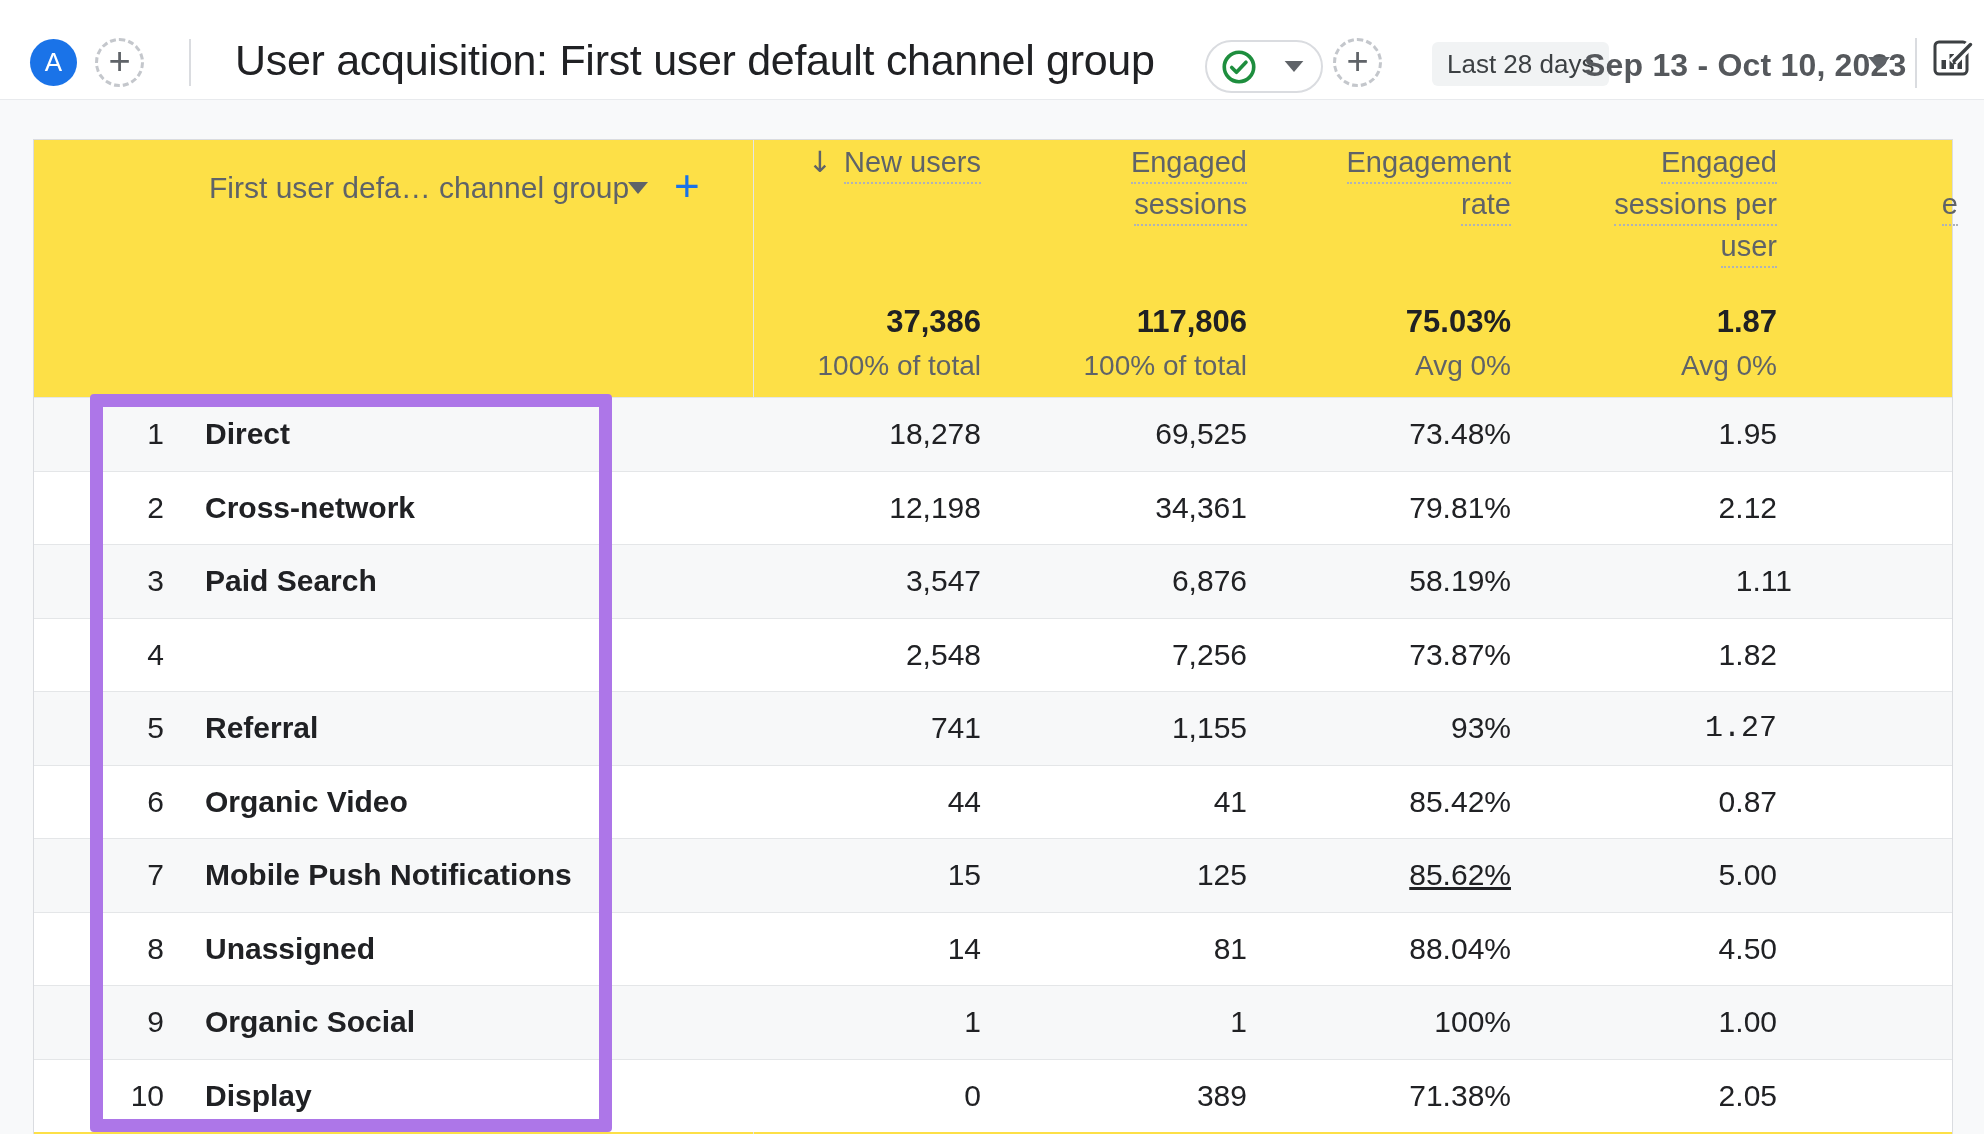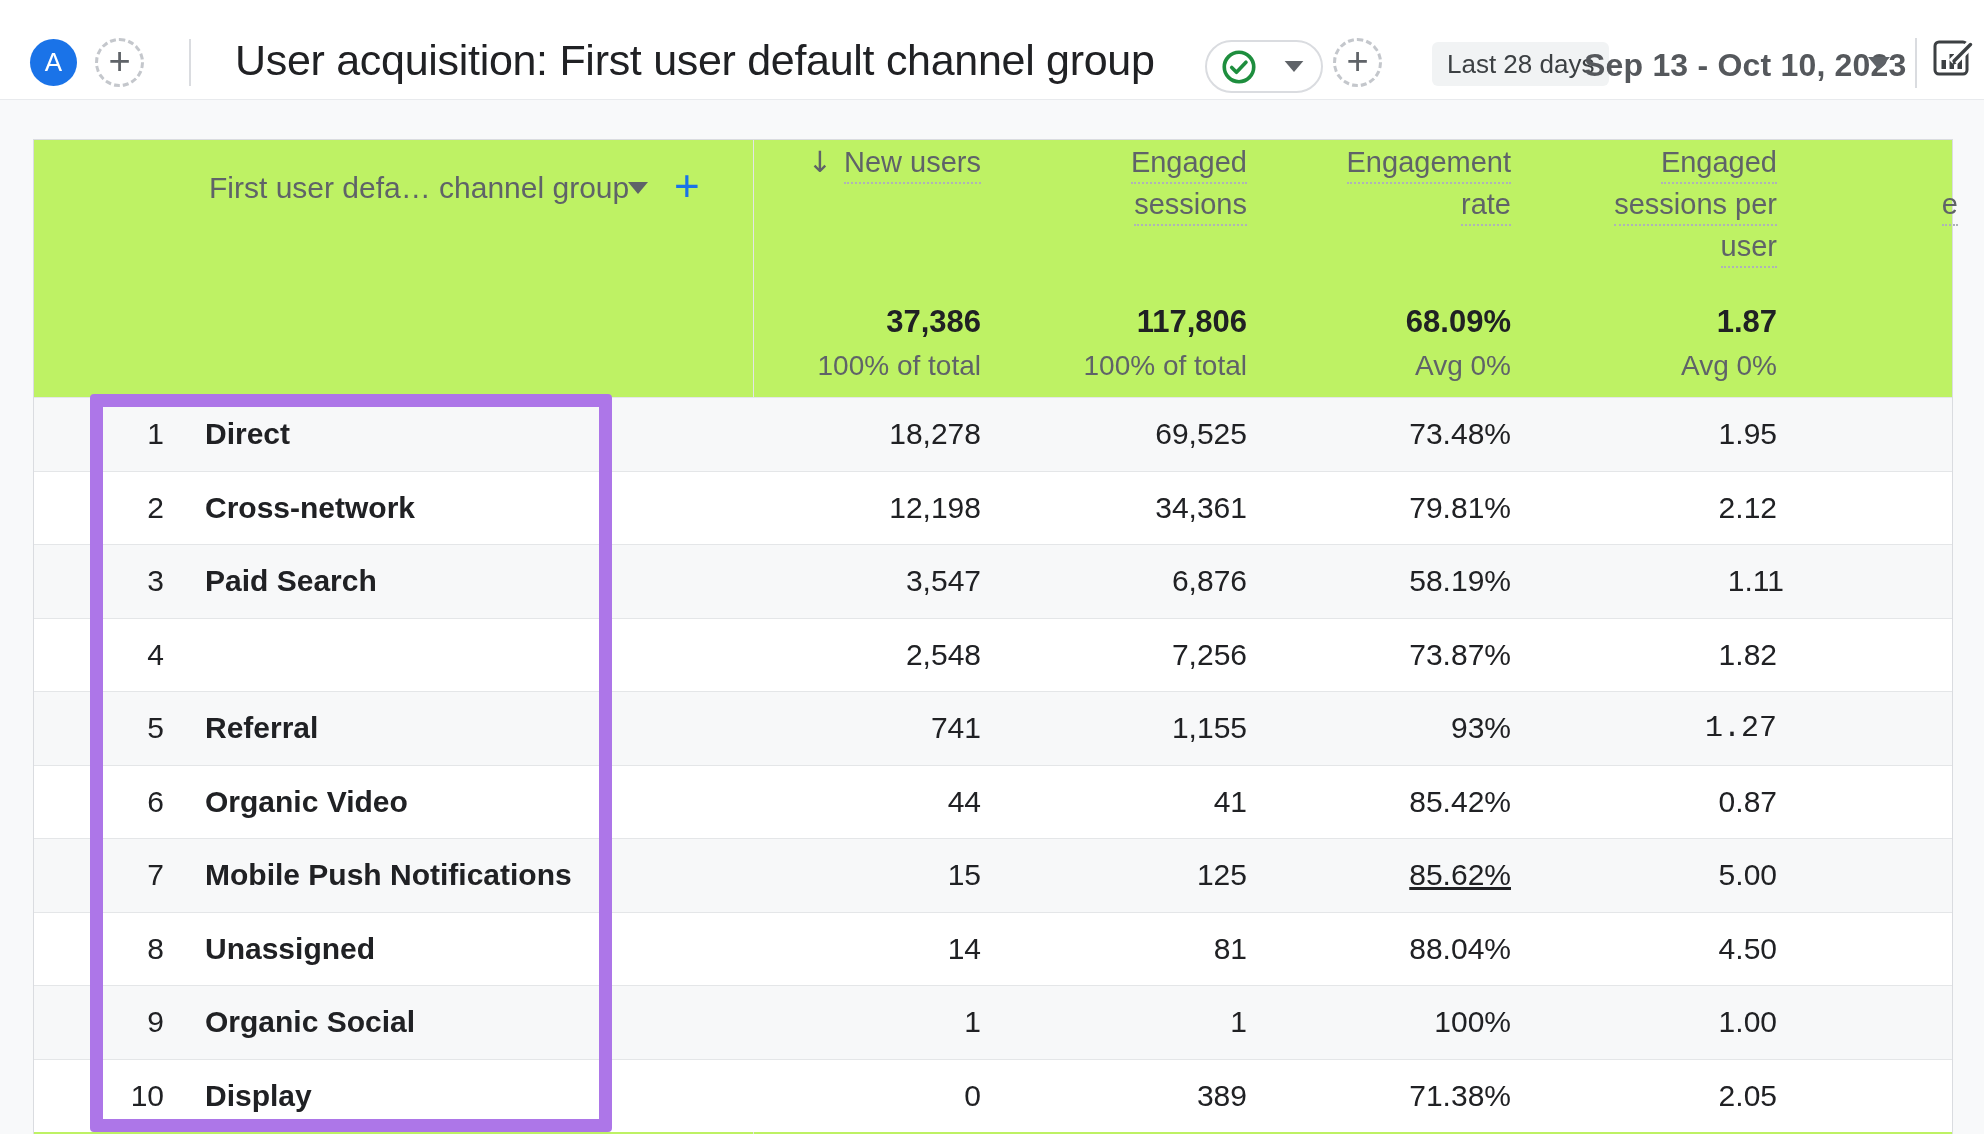--- a/index.html
+++ b/index.html
@@ -18,21 +18,21 @@
   .vd2 { left:1915px; top:38px; height:50px; }
   .page-title { position:absolute; left:235px; top:34px; font-size:43px; line-height:52px; color:#202124; letter-spacing:-0.3px; white-space:nowrap; }
   .pill { position:absolute; left:1205px; top:40px; width:118px; height:53px; border:2px solid #dadce0; border-radius:27px; background:#fff; display:flex; align-items:center; padding:0 16px 0 13px; justify-content:space-between; }
   .caret { width:0; height:0; border-left:11px solid transparent; border-right:11px solid transparent; border-top:13px solid #5f6368; }
   .chip { position:absolute; left:1432px; top:42px; height:44px; background:#f1f3f4; border-radius:6px; color:#3c4043; font-size:26px; line-height:44px; padding:0 15px; white-space:nowrap; }
   .date-text { position:absolute; left:1584px; top:47px; font-size:32px; font-weight:700; color:#55585c; white-space:nowrap; letter-spacing:0.2px; }
   .date-caret { position:absolute; left:1868px; top:57px; }
   .customize { position:absolute; left:1930px; top:33px; width:46px; height:46px; }
 
   
-  .card { position:absolute; left:33px; top:139px; width:1920px; height:996px; background:#bef264; border:1px solid #dadce0; border-bottom:none; }
+  .card { position:absolute; left:33px; top:139px; width:1920px; height:996px; background:#fde047; border:1px solid #dadce0; border-bottom:none; }
   .col-divider { position:absolute; left:719px; top:0; bottom:0; width:1px; background:#e3e5e6; }
 
   .dim-head { position:absolute; left:175px; top:28px; height:40px; line-height:40px; font-size:30px; color:#5f6368; white-space:nowrap; }
   .dim-caret { position:absolute; left:594px; top:42px; border-left:10px solid transparent; border-right:10px solid transparent; border-top:12px solid #5f6368; width:0; height:0; }
   .add-dim { position:absolute; left:640px; top:24px; font-size:44px; font-weight:300; color:#1a73e8; line-height:44px; }
 
   .mh { position:absolute; top:6px; display:flex; flex-direction:column; align-items:flex-end; }
   .mh-row { display:flex; align-items:flex-start; gap:12px; margin-bottom:4px; }
   .mh-line { font-size:29px; line-height:32px; color:#5f6368; border-bottom:2px dotted #aeb2b8; padding-bottom:4px; white-space:nowrap; }
   .sort-arrow { font-family:"DejaVu Sans", sans-serif; font-size:29px; color:#5f6368; line-height:32px; }
@@ -140,21 +140,21 @@
 
   <div class="mh mh-trunc">
     <span class="mh-line">e</span>
   </div>
 
   <div id="totals-row">
       <div class="total-val" style="right: 971px;">37,386</div>
       <div class="total-sub" style="right: 971px;">100% of total</div>
       <div class="total-val" style="right: 705px;">117,806</div>
       <div class="total-sub" style="right: 705px;">100% of total</div>
-      <div class="total-val" style="right: 441px;">68.09%</div>
+      <div class="total-val" style="right: 441px;">75.03%</div>
       <div class="total-sub" style="right: 441px;">Avg 0%</div>
       <div class="total-val" style="right: 175px;">1.87</div>
       <div class="total-sub" style="right: 175px;">Avg 0%</div>
     </div>
 
   <div class="rows" id="table-rows">
       <div class="row alt">
         <div class="cell rnum">1</div>
         <div class="cell rlabel">Direct</div>
         <div class="cell rval" style="right: 971px;">18,278</div>
@@ -169,21 +169,21 @@
         <div class="cell rval" style="right: 705px;">34,361</div>
         <div class="cell rval" style="right: 441px;">79.81%</div>
         <div class="cell rval" style="right: 175px;">2.12</div>
       </div>
       <div class="row alt">
         <div class="cell rnum">3</div>
         <div class="cell rlabel">Paid Search</div>
         <div class="cell rval" style="right: 971px;">3,547</div>
         <div class="cell rval" style="right: 705px;">6,876</div>
         <div class="cell rval" style="right: 441px;">58.19%</div>
-        <div class="cell rval" style="right: 168px;">1.11</div>
+        <div class="cell rval" style="right: 160px;">1.11</div>
       </div>
       <div class="row">
         <div class="cell rnum">4</div>
         <div class="cell rval" style="right: 971px;">2,548</div>
         <div class="cell rval" style="right: 705px;">7,256</div>
         <div class="cell rval" style="right: 441px;">73.87%</div>
         <div class="cell rval" style="right: 175px;">1.82</div>
       </div>
       <div class="row alt">
         <div class="cell rnum">5</div>

